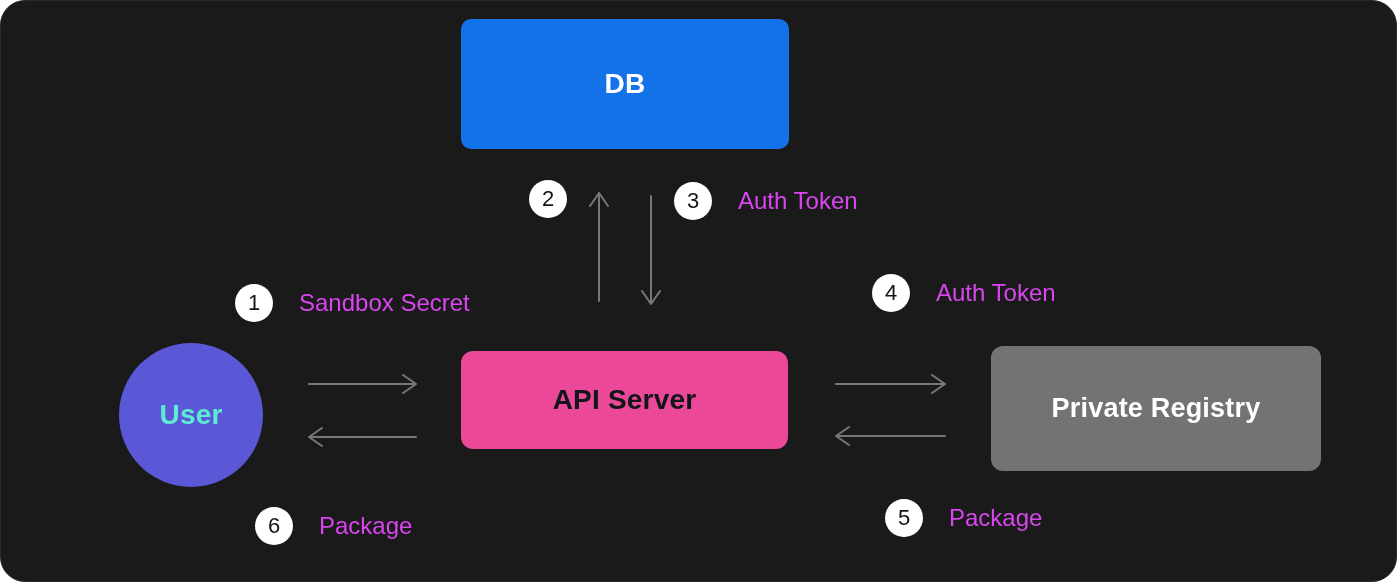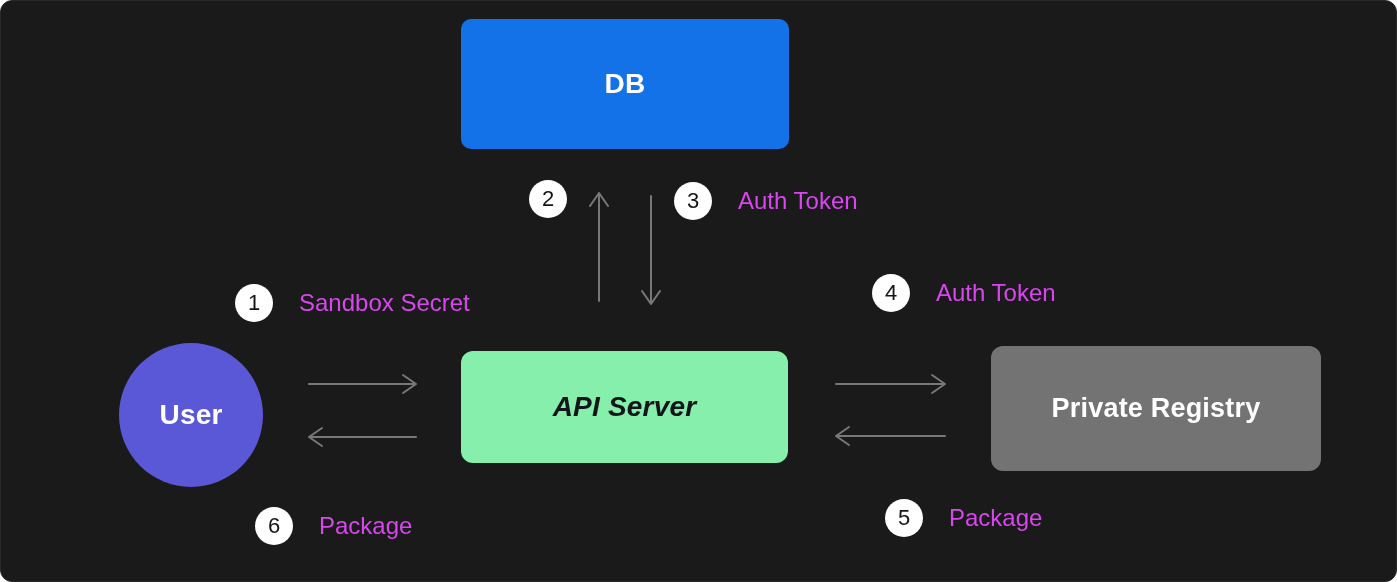--- a/index.html
+++ b/index.html
@@ -6,21 +6,21 @@
     margin: 0;
     padding: 0;
     background: #ffffff;
     font-family: "Liberation Sans", sans-serif;
   }
   .panel {
     position: relative;
     width: 1397px;
     height: 582px;
     background: #1a1a1a;
-    border-radius: 12px;
+    border-radius: 25px;
     box-sizing: border-box;
     border: 1px solid #2a2a2a;
     overflow: hidden;
     padding-left: 21px;
   }
   .arrow-layer {
     position: absolute;
     left: 0; top: 0;
     width: 1397px;
     height: 582px;
@@ -37,39 +37,38 @@
   }
   .node-db {
     left: 460px; top: 18px;
     width: 328px; height: 130px;
     background: #1372e8;
     color: #ffffff;
     border-radius: 10px;
   }
   .node-api {
     left: 460px; top: 350px;
-    width: 327px; height: 112px;
-    background: #86efac;
+    width: 327px; height: 98px;
+    background: #ec4899;
     color: #12161b;
     border-radius: 12px;
-    font-style: italic;
   }
   .node-registry {
     left: 990px; top: 345px;
     width: 330px; height: 125px;
     background: #737373;
     color: #ffffff;
     border-radius: 12px;
     font-size: 27px;
   }
   .node-user {
     left: 118px; top: 342px;
     width: 144px; height: 144px;
     background: #5a58d6;
-    color: #ffffff;
+    color: #5eead4;
     border-radius: 50%;
   }
   .step {
     position: absolute;
     display: flex;
     align-items: center;
     gap: 26px;
     height: 38px;
   }
   .badge {

